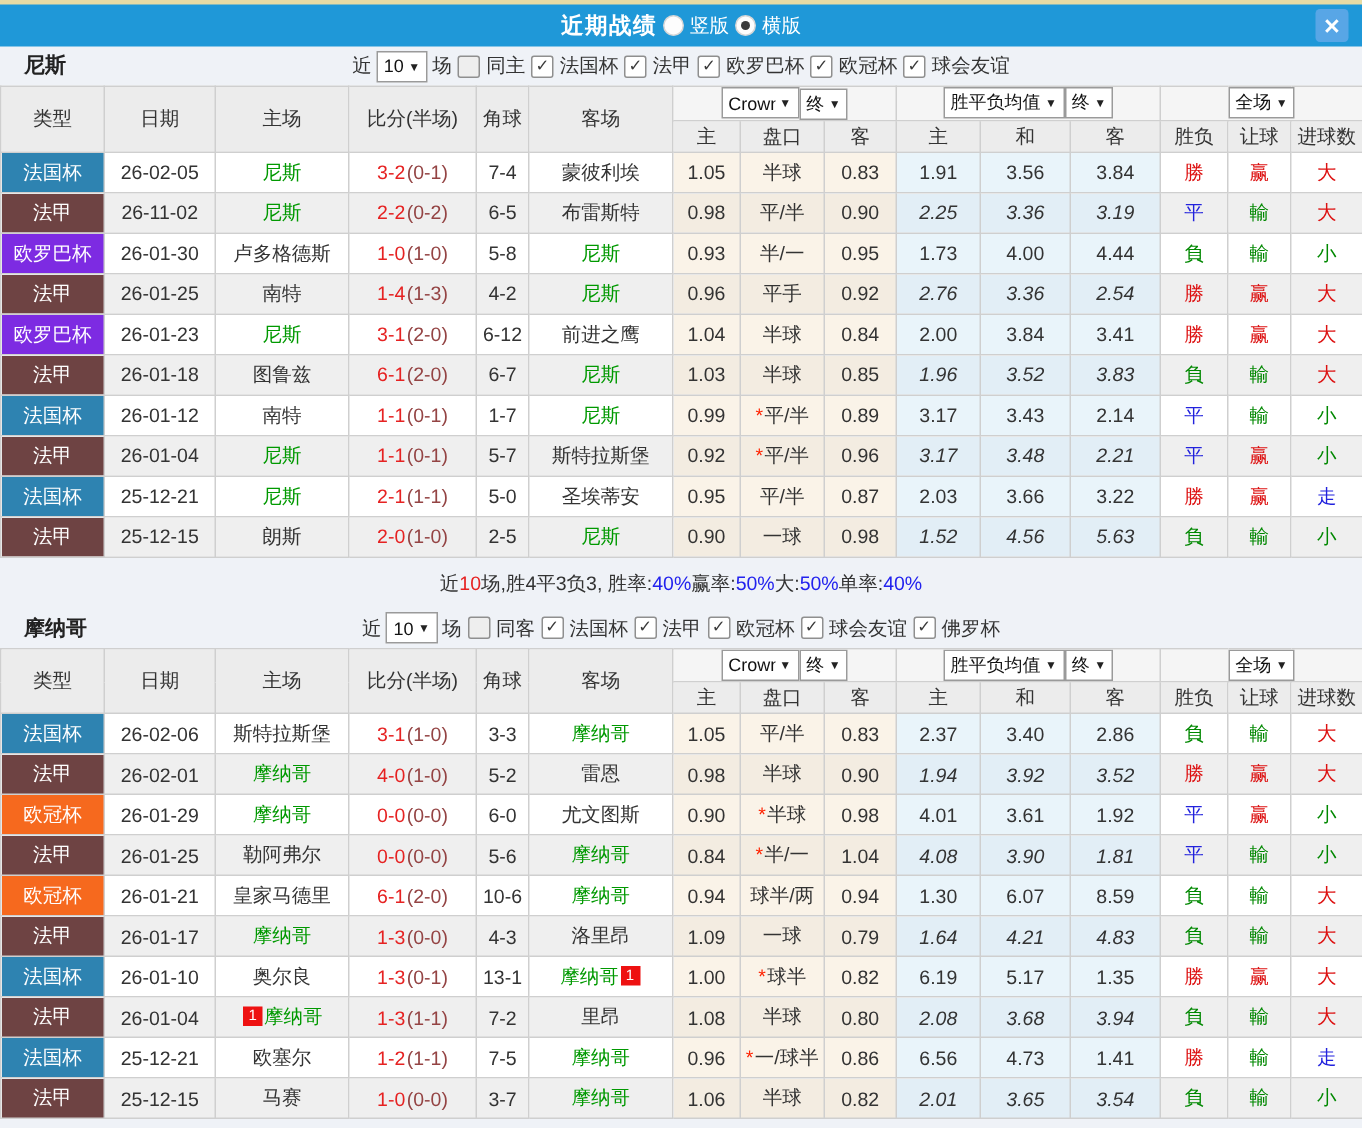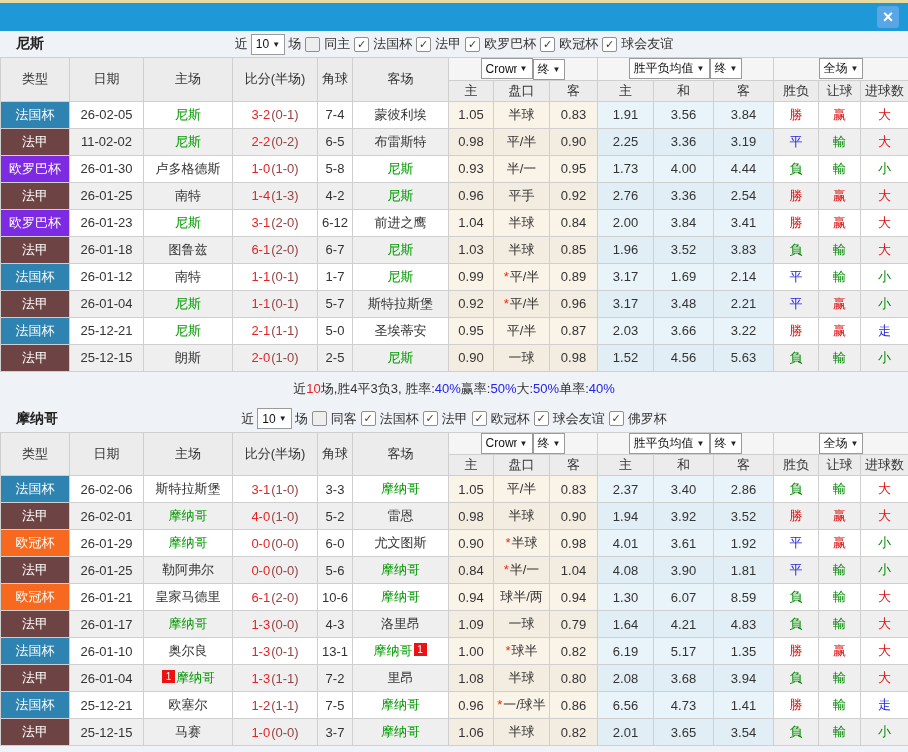--- a/index.html
+++ b/index.html
@@ -44,39 +44,48 @@
   .grid th,.grid td{border:1px solid #cfcfcf;text-align:center;padding:0;overflow:hidden;white-space:nowrap;}
   .grid th{background:#ececec;font-weight:normal;height:20px;font-size:13px;color:#333;}
   .grid th.h-drop{background:#f5f5f5;}
   .grid td{height:26px;}
   tr.odd td.rowbg{background:#fff;}
   tr.even td.rowbg{background:#efefef;}
   td.c-type{color:#fff;font-size:13px;}
   td.c-odd{background:#faf3e8;margin-top:24px;}
   tr.even td.c-odd{background:#f3ece1;}
   td.c-avg{background:#e9f4fa;}
-  tr.even td.c-avg{background:#e2eef6;}
+  tr.even td.c-avg{background:#e2eef6;font-style:italic;}
   .tm{color:#009900;}
   .ft{color:#e62222;}
   .ht{color:#944444;margin-left:1px;}
   .star{color:#ff2200;margin-right:1px;}
   .res-r{color:#dd1111;}
   .res-g{color:#008800;}
   .res-b{color:#2222dd;}
   .rcard{display:inline-block;background:#ee1111;color:#fff;font-size:10px;line-height:13px;
     min-width:9px;padding:0 2px;vertical-align:2px;margin:0 1px;}
   
   .summary{height:34px;display:flex;align-items:center;justify-content:center;font-size:13px;gap:0;}
   .sum-red{color:#e62222;}
   .sum-blue{color:#2222ee;}
 </style>
 </head>
 <body>
 
 <div class="titlebar">
+  <div class="title-group">
+    <span class="title">近期战绩</span>
+    <span class="radio"></span>
+    <span class="radio-label">竖版</span>
+    <span class="radio">
+        <span class="dot"></span>
+      </span>
+    <span class="radio-label">横版</span>
+  </div>
   <div class="close">
     <span>×</span>
   </div>
 </div>
 
 <div id="sections">
     <div class="section">
       <div class="teambar">
         <span class="tname">尼斯</span>
         <span class="ftext">近</span>
@@ -168,21 +177,21 @@
             <td class="c-odd">0.83</td>
             <td class="c-avg">1.91</td>
             <td class="c-avg">3.56</td>
             <td class="c-avg">3.84</td>
             <td class="rowbg c-res res-r">勝</td>
             <td class="rowbg c-res res-r">赢</td>
             <td class="rowbg c-res res-r">大</td>
           </tr>
           <tr class="even">
             <td class="c-type" style="background: rgb(110, 67, 67);">法甲</td>
-            <td class="rowbg c-date">11-02-02</td>
+            <td class="rowbg c-date">26-11-02</td>
             <td class="rowbg c-team"><span class="tm">尼斯</span></td>
             <td class="rowbg c-score"><span class="ft">2-2</span><span class="ht">(0-2)</span></td>
             <td class="rowbg c-corner">6-5</td>
             <td class="rowbg c-team"><span>布雷斯特</span></td>
             <td class="c-odd">0.98</td>
             <td class="c-odd"><span>平/半</span></td>
             <td class="c-odd">0.90</td>
             <td class="c-avg">2.25</td>
             <td class="c-avg">3.36</td>
             <td class="c-avg">3.19</td>
@@ -262,21 +271,21 @@
             <td class="c-type" style="background: rgb(46, 131, 177);">法国杯</td>
             <td class="rowbg c-date">26-01-12</td>
             <td class="rowbg c-team"><span>南特</span></td>
             <td class="rowbg c-score"><span class="ft">1-1</span><span class="ht">(0-1)</span></td>
             <td class="rowbg c-corner">1-7</td>
             <td class="rowbg c-team"><span class="tm">尼斯</span></td>
             <td class="c-odd">0.99</td>
             <td class="c-odd"><span class="star">*</span><span>平/半</span></td>
             <td class="c-odd">0.89</td>
             <td class="c-avg">3.17</td>
-            <td class="c-avg">1.69</td>
+            <td class="c-avg">3.43</td>
             <td class="c-avg">2.14</td>
             <td class="rowbg c-res res-b">平</td>
             <td class="rowbg c-res res-g">輸</td>
             <td class="rowbg c-res res-g">小</td>
           </tr>
           <tr class="even">
             <td class="c-type" style="background: rgb(110, 67, 67);">法甲</td>
             <td class="rowbg c-date">26-01-04</td>
             <td class="rowbg c-team"><span class="tm">尼斯</span></td>
             <td class="rowbg c-score"><span class="ft">1-1</span><span class="ht">(0-1)</span></td>

